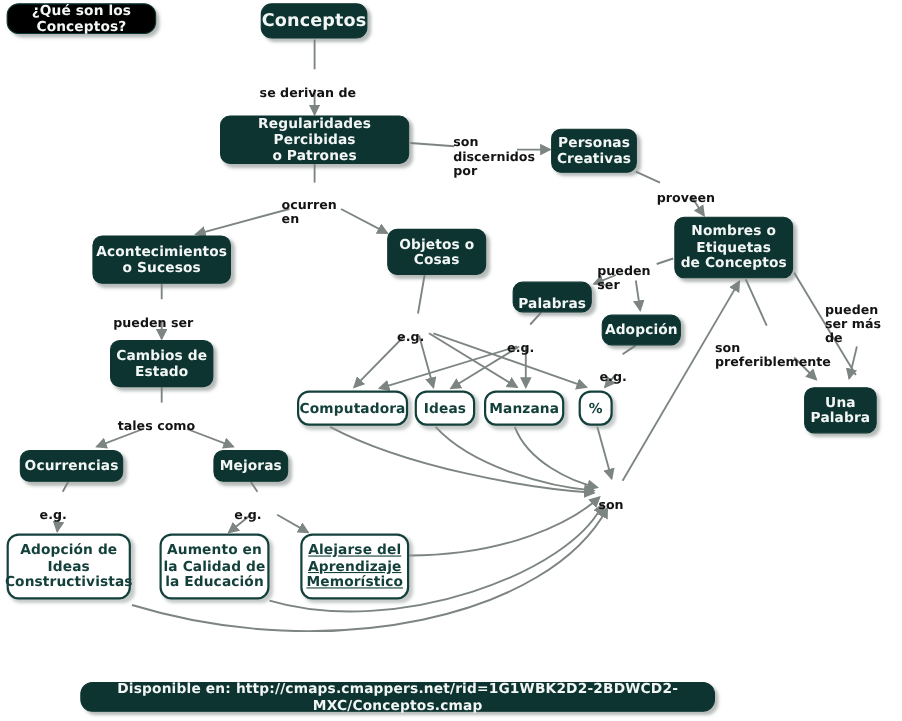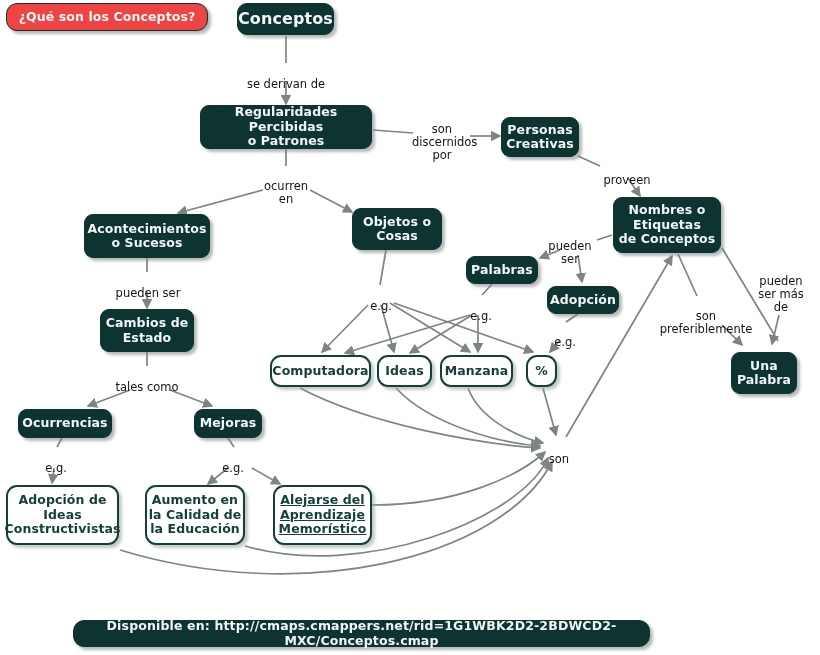--- a/index.html
+++ b/index.html
@@ -69,25 +69,24 @@
   .node.footer {
     font-size: 12.5px;
     font-weight: 700;
     border-radius: 11px;
     letter-spacing: 0.15px;
   }
   .linklabel {
     position: absolute;
     color: #141414;
     font-size: 11.5px;
-    text-align: center;
     line-height: 1.12;
     white-space: pre-line;
     background: transparent;
-    font-weight: 400;
+    font-weight: 700;
   }
 </style>
 </head>
 <body>
 
 <div id="canvas">
 
   <svg class="edges" viewBox="0 0 820 655">
     <defs>
       <marker id="arrow" viewBox="0 0 10 10" refX="8.5" refY="5" markerWidth="6.2" markerHeight="6.2" orient="auto-start-reverse">
@@ -153,22 +152,22 @@
       <path d="M 396 388 C 430 425, 500 443, 540 446" marker-end="url(#arrow)"></path>
       <path d="M 300 388 C 370 425, 480 444, 540 448" marker-end="url(#arrow)"></path>
 
       <path d="M 372 505 C 460 505, 520 475, 545 452" marker-end="url(#arrow)"></path>
       <path d="M 245 546 C 360 580, 520 520, 548 458" marker-end="url(#arrow)"></path>
       <path d="M 120 550 C 300 605, 500 560, 552 462" marker-end="url(#arrow)"></path>
 
     </g>
   </svg>
 
-  <div class="node question" style="left:6px; top:3px; width:202px; height:28px;
-              background:#ef4444; color:#f2f6f5; border:1px solid #0d3430;
+  <div class="node question" style="left:6px; top:3px; width:136px; height:28px;
+              background:#000000; color:#f2f6f5; border:1px solid #0d3430;
               box-shadow:3px 3px 3px rgba(120,130,128,0.55);">
     <span>¿Qué son los Conceptos?</span>
   </div>
 
   <div class="node dark title" style="left:237px; top:3px; width:97px; height:32px;">
     <span>Conceptos</span>
   </div>
 
   <div class="node dark" style="left:200px; top:105px; width:172px; height:44px;">
     <span>Regularidades Percibidas
@@ -189,21 +188,21 @@
   <div class="node dark" style="left:84px; top:214px; width:126px; height:44px;">
     <span>Acontecimientos
 o Sucesos</span>
   </div>
 
   <div class="node dark" style="left:352px; top:208px; width:90px; height:42px;">
     <span>Objetos o
 Cosas</span>
   </div>
 
-  <div class="node dark" style="left:466px; top:256px; width:72px; height:28px;">
+  <div class="node dark" style="left:466px; top:256px; width:72px; height:28px;align-items:flex-end;">
     <span>Palabras</span>
   </div>
 
   <div class="node dark" style="left:547px; top:286px; width:72px; height:28px;">
     <span>Adopción</span>
   </div>
 
   <div class="node dark" style="left:100px; top:309px; width:94px; height:43px;">
     <span>Cambios de
 Estado</span>

